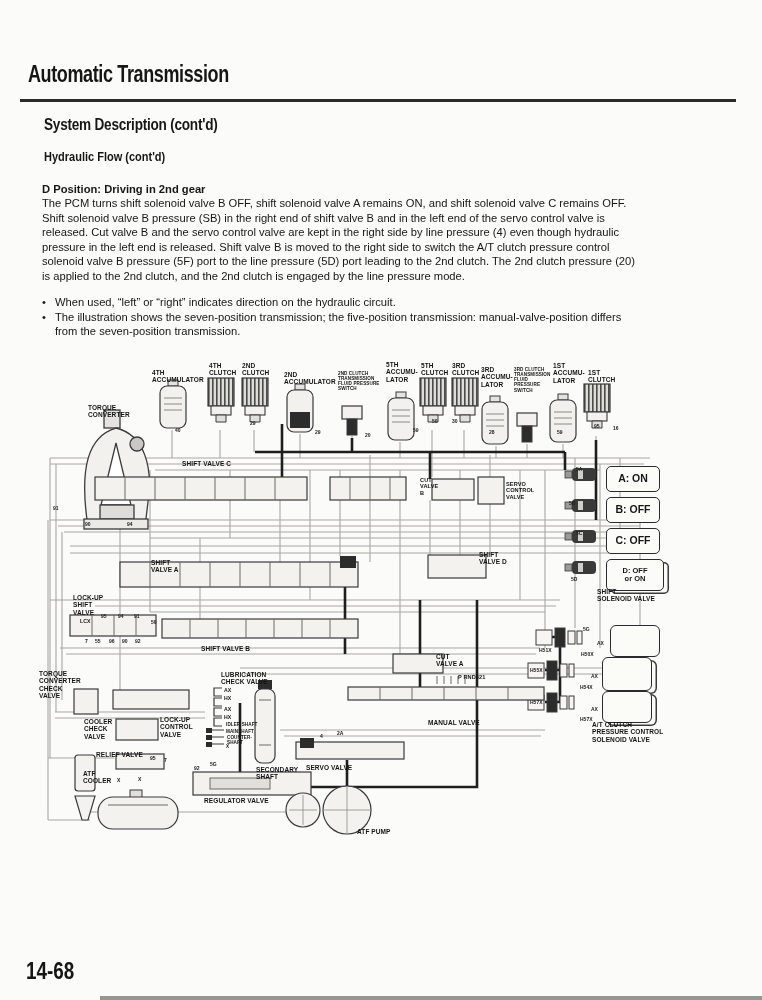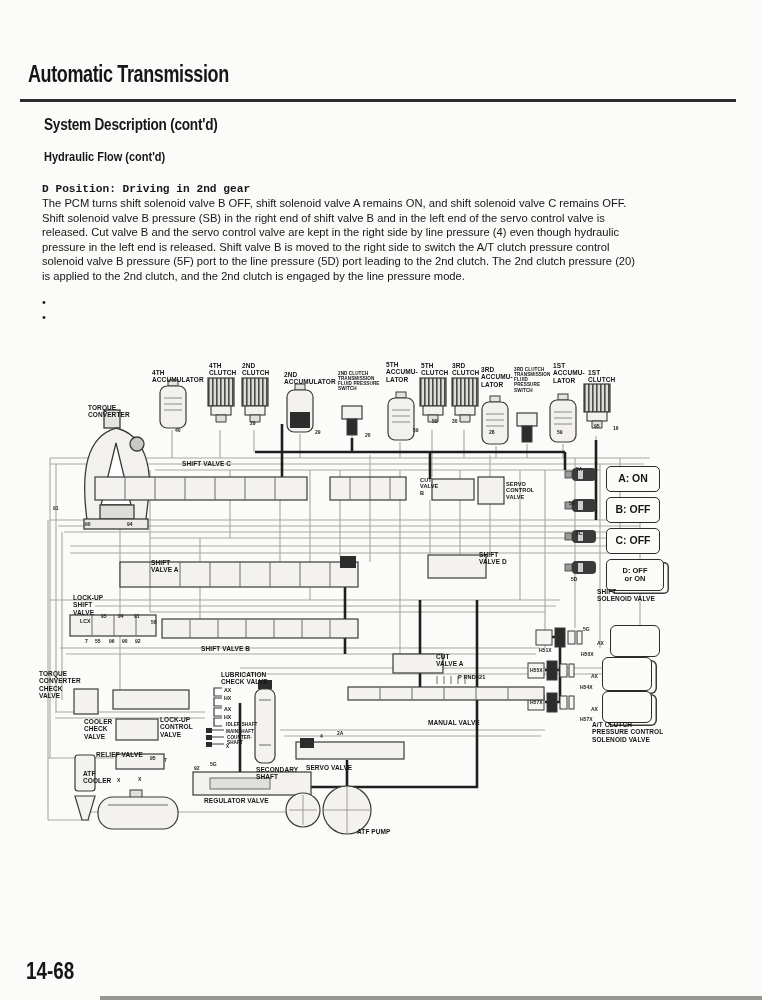--- a/index.html
+++ b/index.html
@@ -5,21 +5,21 @@
   html,body{margin:0;padding:0;background:#e8e8e6;}
   .page{position:relative;width:762px;height:1000px;background:#fbfbf9;overflow:hidden;
         font-family:"Liberation Sans",sans-serif;color:#161616;}
   .h1{position:absolute;left:28px;top:60px;font-size:24px;font-weight:bold;letter-spacing:-.5px;
       transform:scaleX(.75);transform-origin:left top;white-space:nowrap;}
   .rule{position:absolute;left:20px;top:99px;width:716px;height:3px;background:#2b2b2b;}
   .h2{position:absolute;left:44px;top:115px;font-size:17px;font-weight:bold;letter-spacing:-.3px;
       transform:scaleX(.8);transform-origin:left top;white-space:nowrap;}
   .h3{position:absolute;left:44px;top:150px;font-size:12.5px;font-weight:bold;
       transform:scaleX(.88);transform-origin:left top;white-space:nowrap;}
-  .phead{position:absolute;left:42px;top:183px;font-size:11.2px;font-weight:bold;font-family:Liberation Mono, monospace;}
+  .phead{position:absolute;left:42px;top:183px;font-size:11.2px;font-weight:bold;}
   .body-text{position:absolute;left:42px;top:196px;width:680px;font-size:11.2px;line-height:14.6px;
       white-space:pre-line;}
   .note{position:absolute;left:42px;top:295px;width:680px;font-size:11.2px;line-height:14.6px;}
   .note-item{display:flex;}
   .note-item .bullet{width:13px;flex:0 0 13px;}
   .note-item .nt{white-space:pre-line;}
   .pageno{position:absolute;left:26px;top:958px;font-size:23px;font-weight:bold;
       transform:scaleX(.82);transform-origin:left top;}
   .scan-edge{position:absolute;left:100px;right:0;bottom:0;height:4px;background:#979792;}
   .diagram{position:absolute;inset:0;}
@@ -52,23 +52,26 @@
   <div class="body-text">The PCM turns shift solenoid valve B OFF, shift solenoid valve A remains ON, and shift solenoid valve C remains OFF.
 Shift solenoid valve B pressure (SB) in the right end of shift valve B and in the left end of the servo control valve is
 released. Cut valve B and the servo control valve are kept in the right side by line pressure (4) even though hydraulic
 pressure in the left end is released. Shift valve B is moved to the right side to switch the A/T clutch pressure control
 solenoid valve B pressure (5F) port to the line pressure (5D) port leading to the 2nd clutch. The 2nd clutch pressure (20)
 is applied to the 2nd clutch, and the 2nd clutch is engaged by the line pressure mode.</div>
 
   <div class="note">
     <div class="note-item">
         <span class="bullet">•</span>
+        <span class="nt">When used, “left” or “right” indicates direction on the hydraulic circuit.</span>
       </div>
     <div class="note-item">
         <span class="bullet">•</span>
+        <span class="nt">The illustration shows the seven-position transmission; the five-position transmission: manual-valve-position differs
+from the seven-position transmission.</span>
       </div>
   </div>
 
   <div class="diagram">
 
     <svg class="schematic" width="762" height="1000" viewBox="0 0 762 1000">
       <defs>
         <pattern id="hatch" width="4" height="3" patternUnits="userSpaceOnUse">
           <rect width="4" height="3" fill="#dddcd8"></rect>
             <rect width="1.6" height="3" fill="#4a4a46"></rect>

